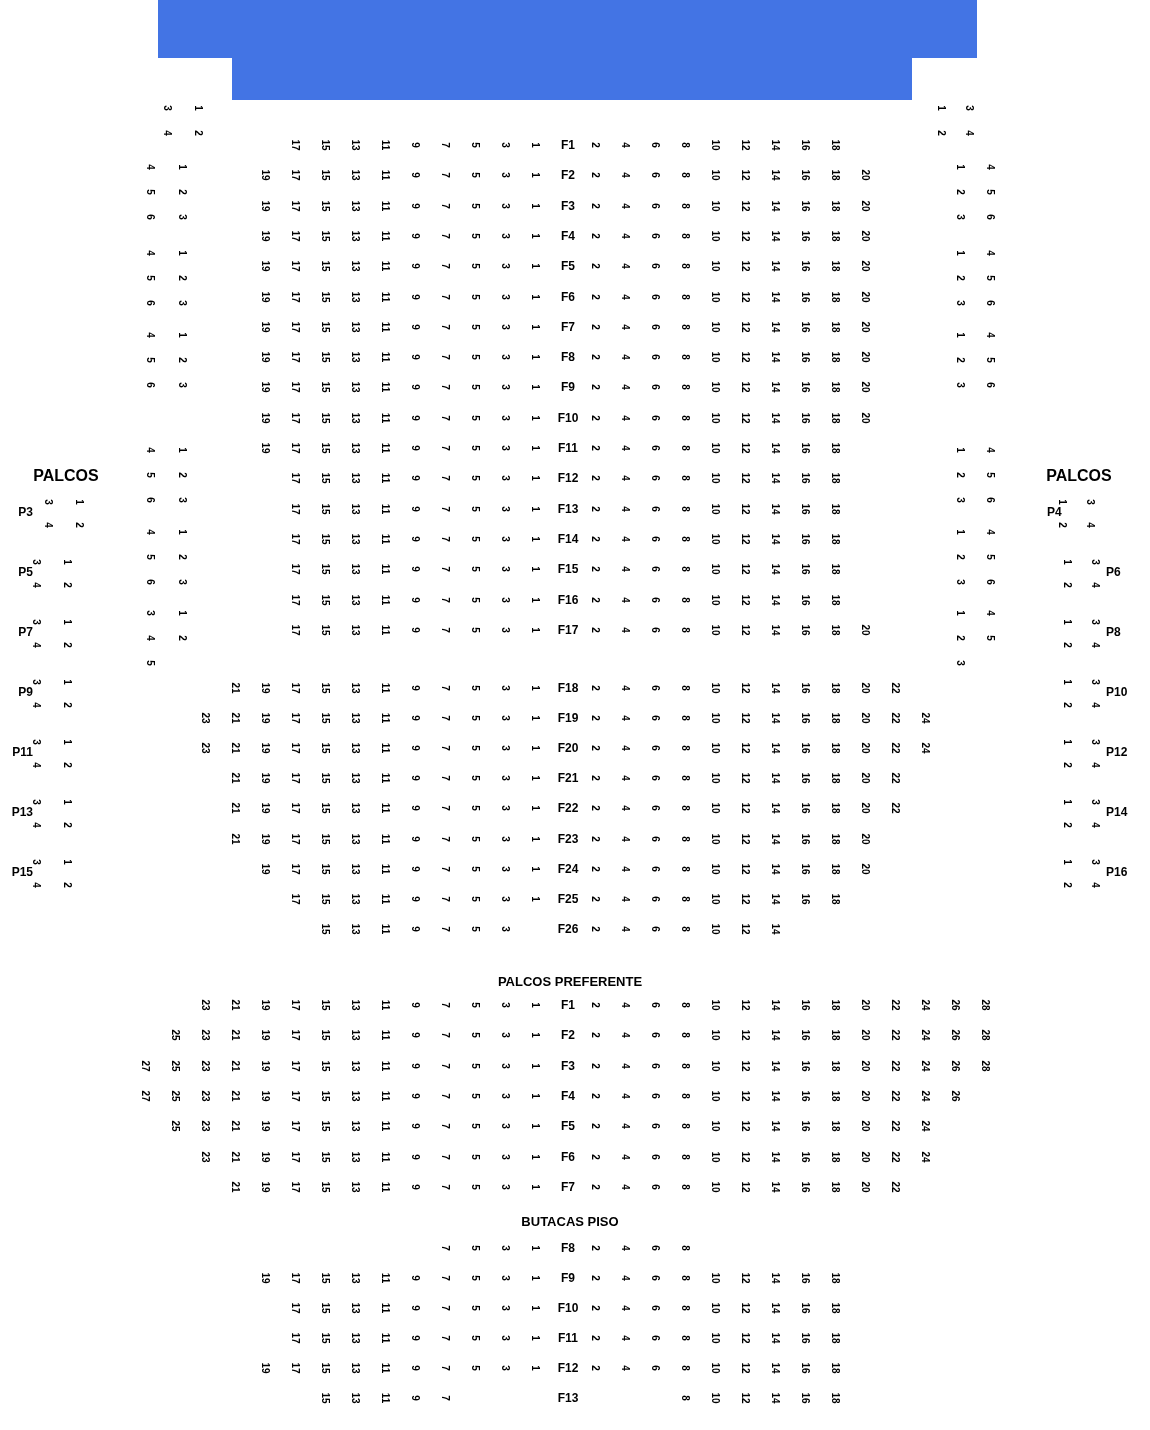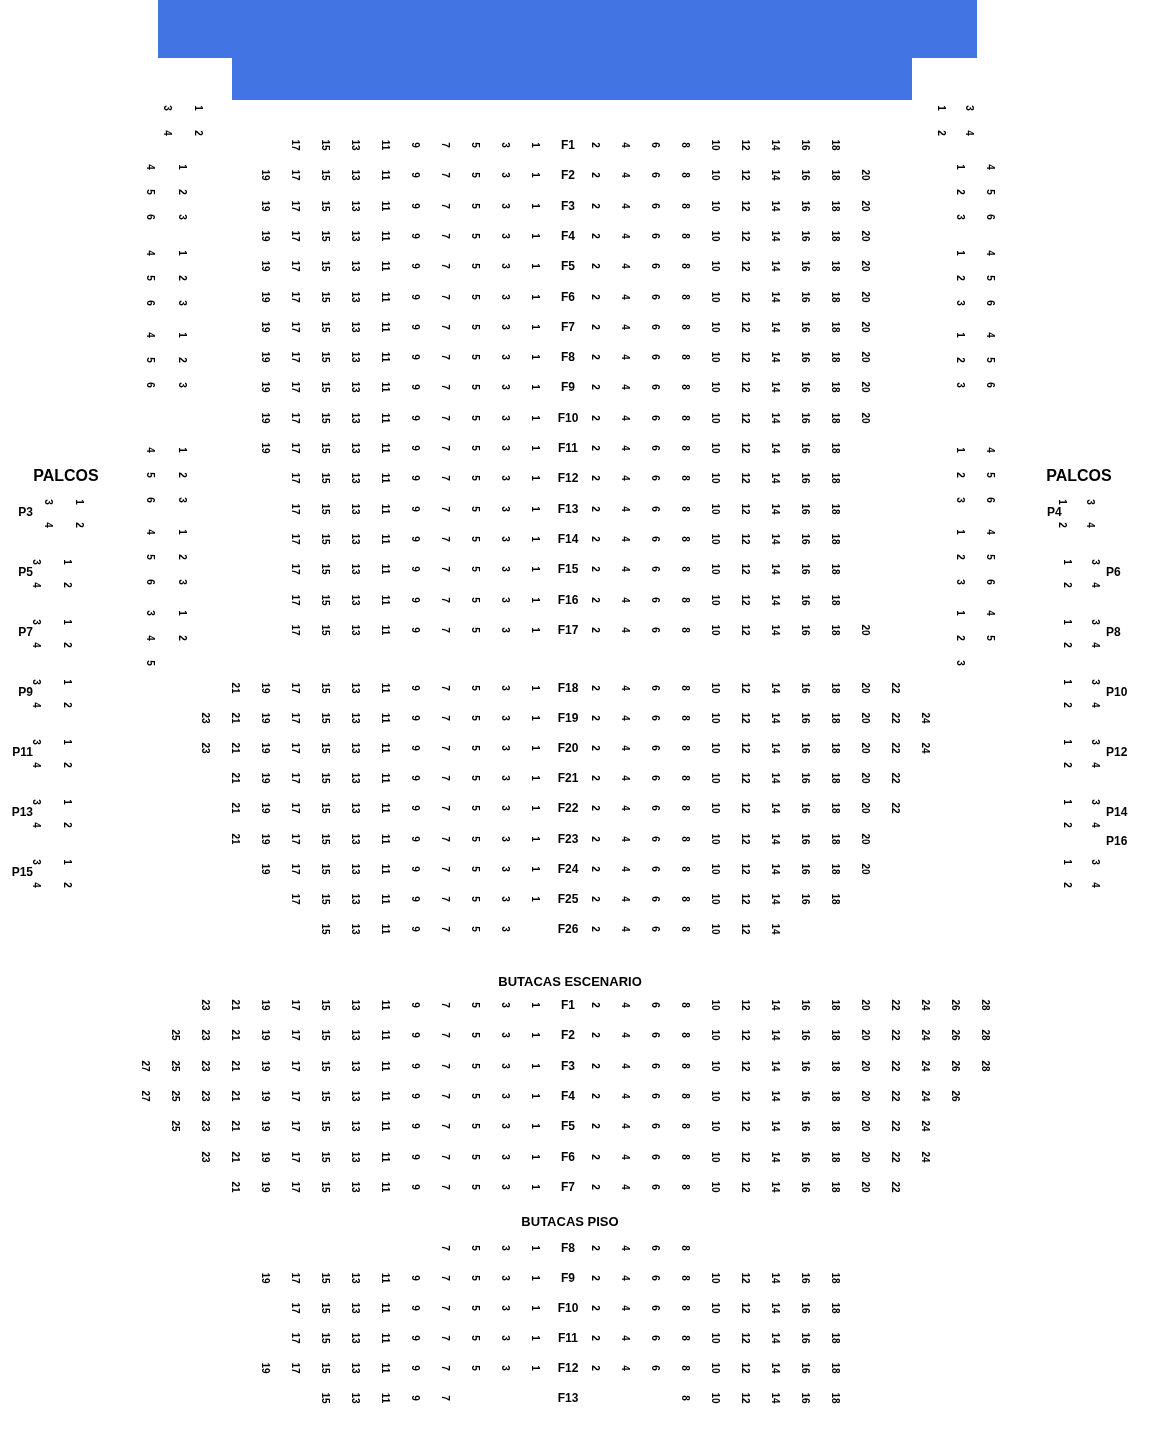--- a/index.html
+++ b/index.html
@@ -38,21 +38,21 @@
 </head>
 <body>
 
 <div id="seatmap">
   <div class="stage" style="left: 158px; top: 0px; width: 819px; height: 58px; background: rgb(67, 116, 228);"></div>
   <div class="stage" style="left: 232px; top: 58px; width: 680px; height: 42px; background: rgb(67, 116, 228);"></div>
 
   <div class="palcos-title" style="left:21px;top:467px;">PALCOS</div>
   <div class="palcos-title" style="left:1034px;top:467px;">PALCOS</div>
 
-  <div class="sect-title" style="left:420px;top:974px;">BUTACAS ESCENARIO</div>
+  <div class="sect-title" style="left:420px;top:974px;">PALCOS PREFERENTE</div>
   <div class="sect-title" style="left:420px;top:1214px;">BUTACAS PISO</div>
 
   <div id="dynamic">
       <div class="row-label" style="left: 546px; top: 137px; width: 44px;">F1</div>
       <div class="num" style="left: 280px; top: 132px; width: 30px;">17</div>
       <div class="num" style="left: 310px; top: 132px; width: 30px;">15</div>
       <div class="num" style="left: 340px; top: 132px; width: 30px;">13</div>
       <div class="num" style="left: 370px; top: 132px; width: 30px;">11</div>
       <div class="num" style="left: 400px; top: 132px; width: 30px;">9</div>
       <div class="num" style="left: 430px; top: 132px; width: 30px;">7</div>
@@ -1009,19 +1009,19 @@
       <div class="palco-label right" style="left: 1106px; top: 745px;">P12</div>
       <div class="num" style="left: 1052px; top: 729px; width: 30px;">1</div>
       <div class="num" style="left: 1052px; top: 752px; width: 30px;">2</div>
       <div class="num" style="left: 1080px; top: 729px; width: 30px;">3</div>
       <div class="num" style="left: 1080px; top: 752px; width: 30px;">4</div>
       <div class="palco-label right" style="left: 1106px; top: 805px;">P14</div>
       <div class="num" style="left: 1052px; top: 789px; width: 30px;">1</div>
       <div class="num" style="left: 1052px; top: 812px; width: 30px;">2</div>
       <div class="num" style="left: 1080px; top: 789px; width: 30px;">3</div>
       <div class="num" style="left: 1080px; top: 812px; width: 30px;">4</div>
-      <div class="palco-label right" style="left: 1106px; top: 834px;">P16</div>
+      <div class="palco-label right" style="left: 1106px; top: 865px;">P16</div>
       <div class="num" style="left: 1052px; top: 849px; width: 30px;">1</div>
       <div class="num" style="left: 1052px; top: 872px; width: 30px;">2</div>
       <div class="num" style="left: 1080px; top: 849px; width: 30px;">3</div>
       <div class="num" style="left: 1080px; top: 872px; width: 30px;">4</div>
     </div>
 </div>
 
 </body></html>

